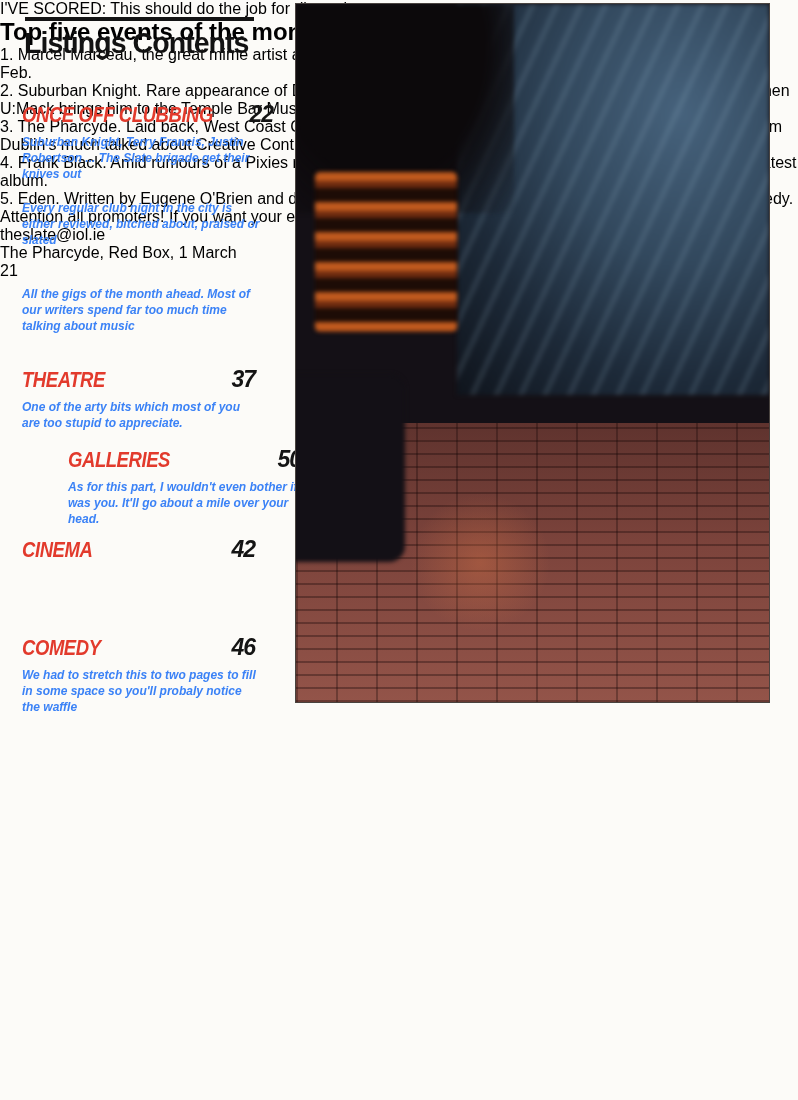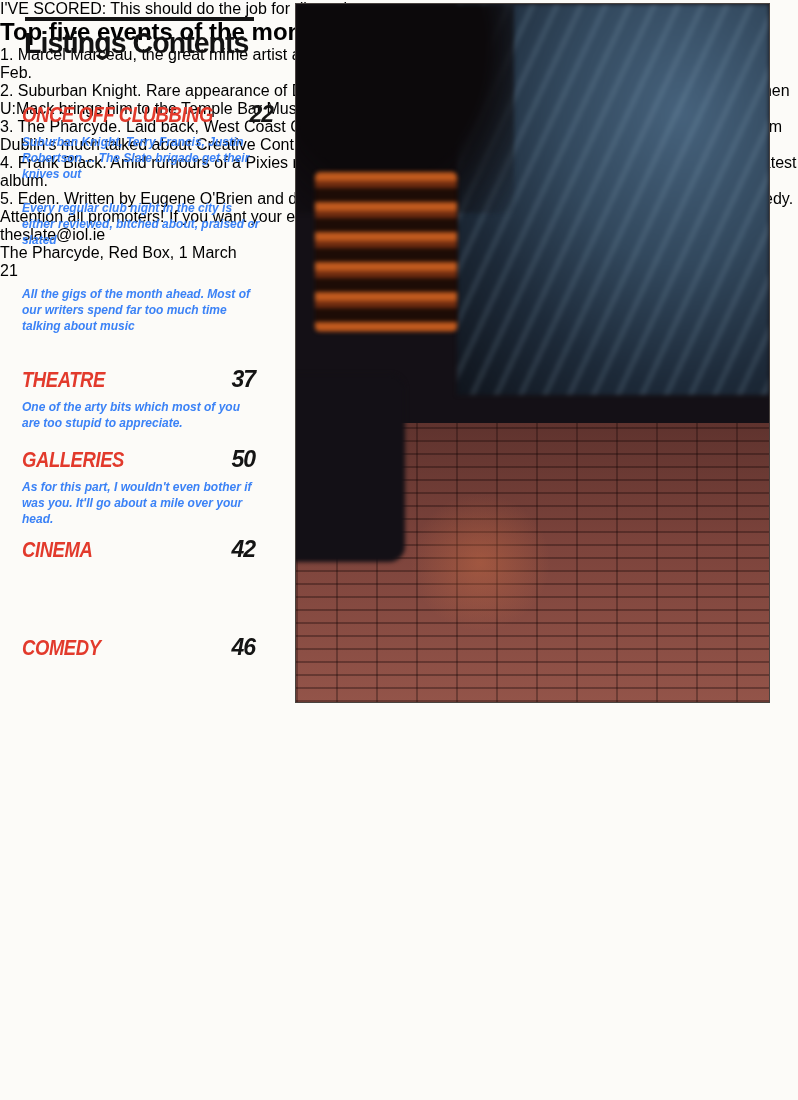--- a/index.html
+++ b/index.html
@@ -7,21 +7,21 @@
   body { font-family:"Liberation Sans", sans-serif; background:#fcfbf8; position:relative; overflow:hidden; }
   .page { position:absolute; inset:0; }
 
   
   .toc-rule { position:absolute; left:25px; top:17px; width:229px; height:4px; background:#141414; }
   .toc-title { position:absolute; left:24px; top:26px; font-size:30px; font-weight:bold; color:#121212;
                letter-spacing:-1px; transform:scaleX(.95); transform-origin:left; white-space:nowrap; }
   .toc-sec { position:absolute; left:22px; width:238px;font-style:italic; }
   .toc-sec:nth-of-type(1){ top:101px; } .toc-sec:nth-of-type(2){ top:194px; }
   .toc-sec:nth-of-type(3){ top:280px; } .toc-sec:nth-of-type(4){ top:366px; }
-  .toc-sec:nth-of-type(5){ top:446px; } .toc-sec:nth-of-type(6){ top:536px; }
+  .toc-sec:nth-of-type(5){ top:446px;margin-left:46px; } .toc-sec:nth-of-type(6){ top:536px; }
   .toc-sec:nth-of-type(7){ top:618px;margin-top:16px; }
   .toc-head { display:flex; justify-content:space-between; align-items:flex-end; width:233px; }
   .toc-head h2 { color:#e23a2c; font-size:22px; font-weight:bold; letter-spacing:-.5px;
                  transform:scaleX(.84); transform-origin:left; white-space:nowrap; }
   .toc-page { font-size:23px; font-weight:bold; color:#141414; letter-spacing:-1px; }
   .toc-desc { margin-top:6px; font-size:12px; font-weight:bold; line-height:16px; color:#3b82f6; }
 
   
   .photo { position:absolute; left:295px; top:3px; width:475px; height:700px; background:#141016;
            overflow:hidden; border:1px solid #49433f; }
@@ -189,20 +189,21 @@
       <h2>CINEMA</h2>
       <span class="toc-page">42</span>
     </div>
   </section>
 
   <section class="toc-sec">
     <div class="toc-head">
       <h2>COMEDY</h2>
       <span class="toc-page">46</span>
     </div>
+    <p class="toc-desc">We had to stretch this to two pages to fill in some space so you'll probaly notice the waffle</p>
   </section>
 
   <div class="photo">
     <div class="ph-bluewall soft"></div>
     <div class="ph-darkTL soft"></div>
     <div class="ph-bar soft"></div>
     <div class="ph-floor"></div>
     <div class="ph-floor-glow"></div>
     <div class="ph-edge-dark soft"></div>
     <div class="ph-red-woman soft"></div>

